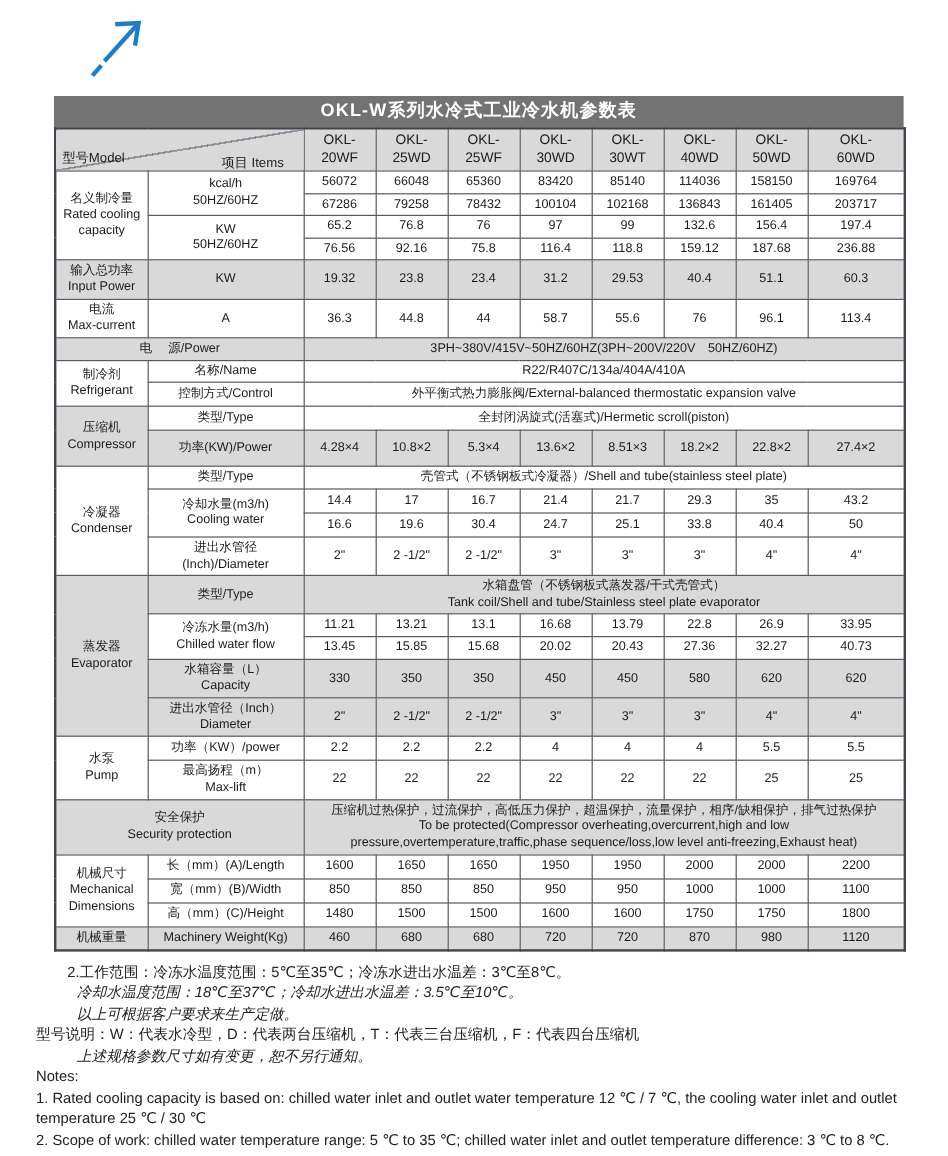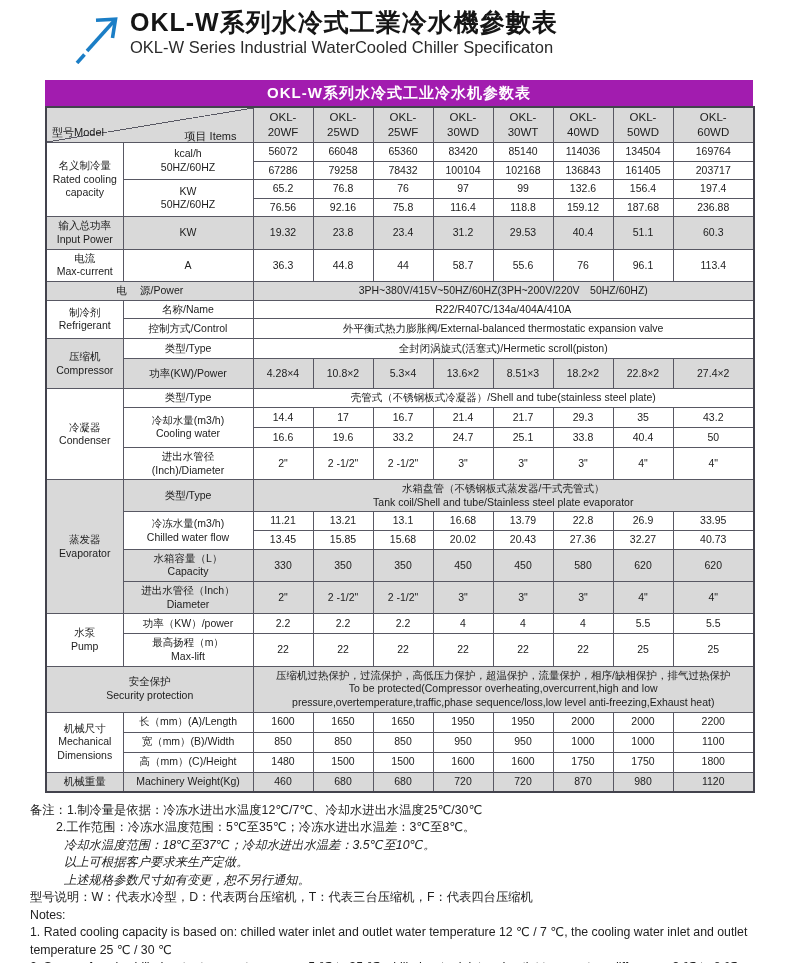--- a/index.html
+++ b/index.html
@@ -57,27 +57,23 @@
 <body>
 
 <div class="page-header">
   <svg class="logo" viewBox="0 0 52 56">
     <g fill="none" stroke="#1b7ec6" stroke-width="3.6">
       <path d="M15 43 L42 13"></path>
       <path d="M24 12.2 L43.5 11.2 L40.5 30"></path>
       <path d="M5 55 L12.5 46.5"></path>
     </g>
   </svg>
-  <div class="titles">
-    <div class="title-zh">OKL-W系列水冷式工業冷水機參數表</div>
-    <div class="title-en">OKL-W Series Industrial WaterCooled Chiller Specificaton</div>
-  </div>
 </div>
 
-<div class="banner" id="banner" style="background: #a21caf;">OKL-W系列水冷式工业冷水机参数表</div>
+<div class="banner" id="banner" style="background: #737373;">OKL-W系列水冷式工业冷水机参数表</div>
 
 <table class="spec" id="spec-table">
   <colgroup>
     <col style="width:77px">
       <col style="width:130px">
     <col style="width:60px">
       <col style="width:60px">
       <col style="width:60px">
       <col style="width:60px">
     <col style="width:60px">
@@ -102,21 +98,21 @@
       </tr>
       <tr>
         <td rowspan="4">名义制冷量<br>Rated cooling<br>capacity</td>
         <td rowspan="2">kcal/h<br>50HZ/60HZ</td>
         <td>56072</td>
         <td>66048</td>
         <td>65360</td>
         <td>83420</td>
         <td>85140</td>
         <td>114036</td>
-        <td>134504</td>
+        <td>158150</td>
         <td>169764</td>
       </tr>
       <tr>
         <td>67286</td>
         <td>79258</td>
         <td>78432</td>
         <td>100104</td>
         <td>102168</td>
         <td>136843</td>
         <td>161405</td>
@@ -208,21 +204,21 @@
         <td>16.7</td>
         <td>21.4</td>
         <td>21.7</td>
         <td>29.3</td>
         <td>35</td>
         <td>43.2</td>
       </tr>
       <tr class="h20">
         <td>16.6</td>
         <td>19.6</td>
-        <td>33.2</td>
+        <td>30.4</td>
         <td>24.7</td>
         <td>25.1</td>
         <td>33.8</td>
         <td>40.4</td>
         <td>50</td>
       </tr>
       <tr>
         <td>进出水管径<br>(Inch)/Diameter</td>
         <td>2"</td>
         <td>2 -1/2"</td>
@@ -352,25 +348,24 @@
         <td class="g">720</td>
         <td class="g">870</td>
         <td class="g">980</td>
         <td class="g">1120</td>
       </tr>
     </tbody>
 </table>
 
 <div class="notes">
   <div id="notes-zh">
-      <div class="line">备注：1.制冷量是依据：冷冻水进出水温度12℃/7℃、冷却水进出水温度25℃/30℃</div>
       <div class="line indent">2.工作范围：冷冻水温度范围：5℃至35℃；冷冻水进出水温差：3℃至8℃。</div>
       <div class="line indent2">冷却水温度范围：18℃至37℃；冷却水进出水温差：3.5℃至10℃。</div>
       <div class="line indent2">以上可根据客户要求来生产定做。</div>
+      <div class="line">型号说明：W：代表水冷型，D：代表两台压缩机，T：代表三台压缩机，F：代表四台压缩机</div>
       <div class="line indent2">上述规格参数尺寸如有变更，恕不另行通知。</div>
-      <div class="line">型号说明：W：代表水冷型，D：代表两台压缩机，T：代表三台压缩机，F：代表四台压缩机</div>
     </div>
   <div id="notes-en">
       <div class="line">Notes:</div>
       <div class="line">1. Rated cooling capacity is based on: chilled water inlet and outlet water temperature 12 ℃ / 7 ℃, the cooling water inlet and outlet temperature 25 ℃ / 30 ℃</div>
       <div class="line">2. Scope of work: chilled water temperature range: 5 ℃ to 35 ℃; chilled water inlet and outlet temperature difference: 3 ℃ to 8 ℃.</div>
     </div>
 </div>
 
 </body></html>

